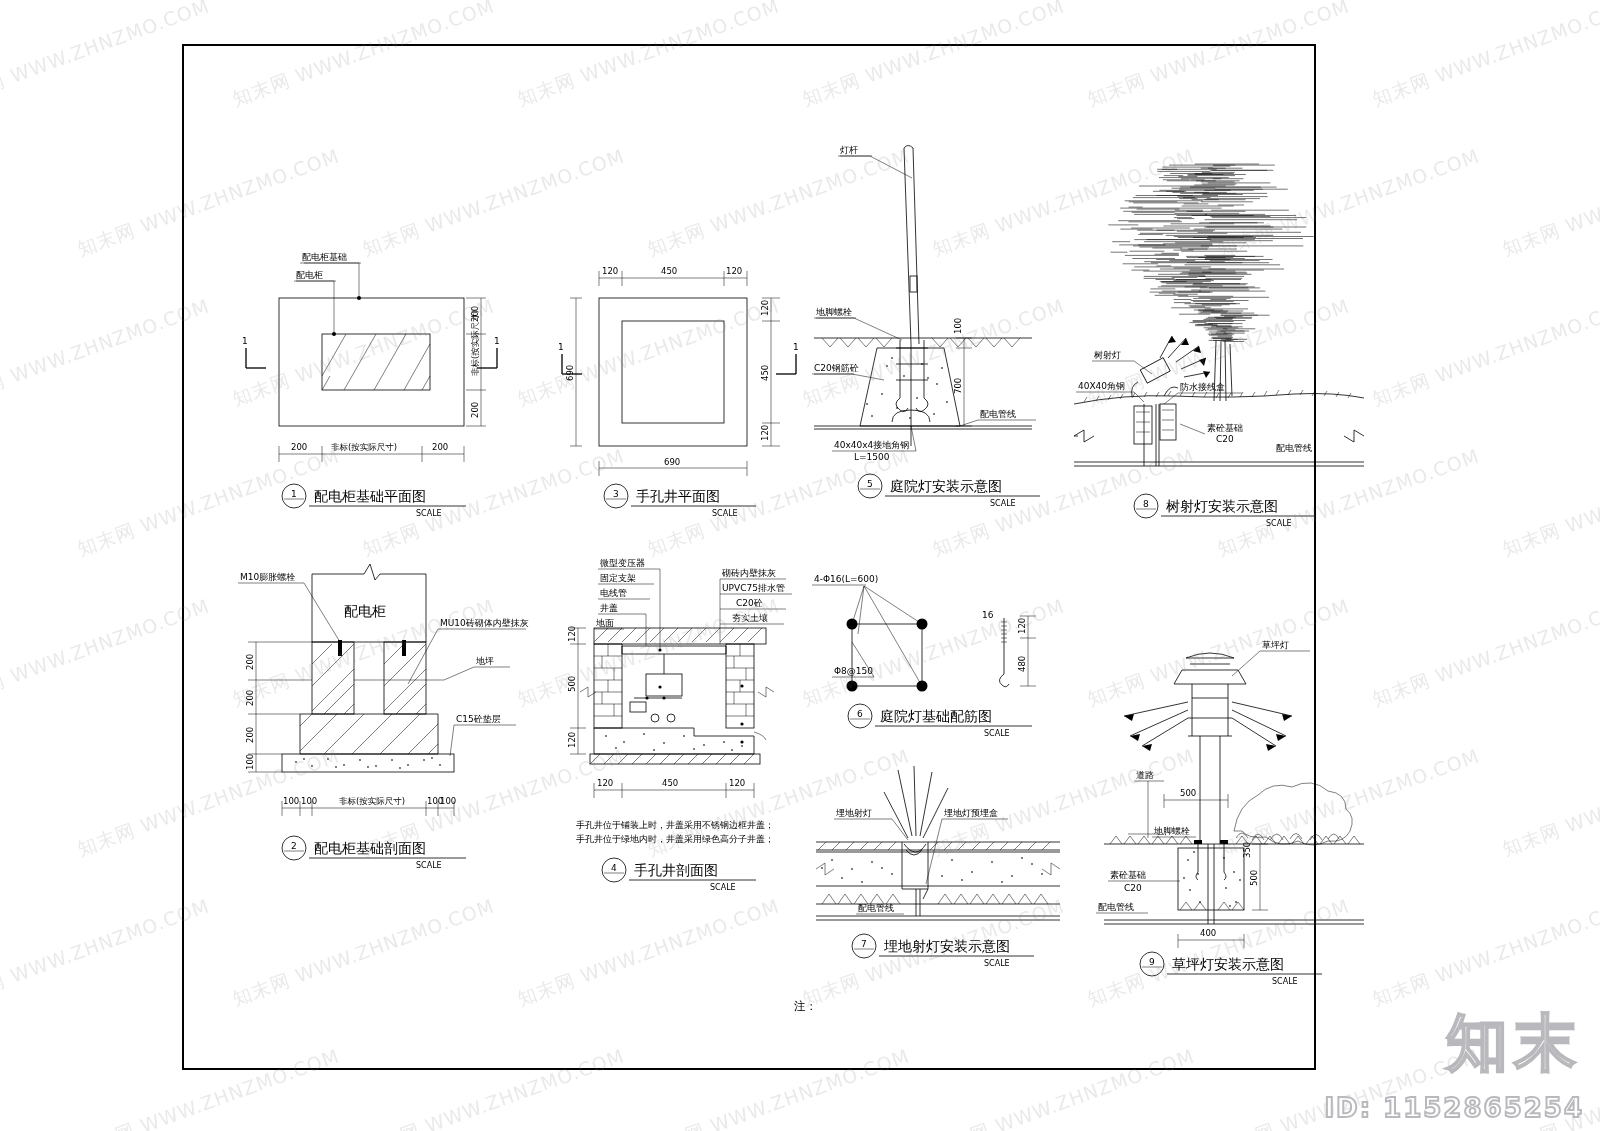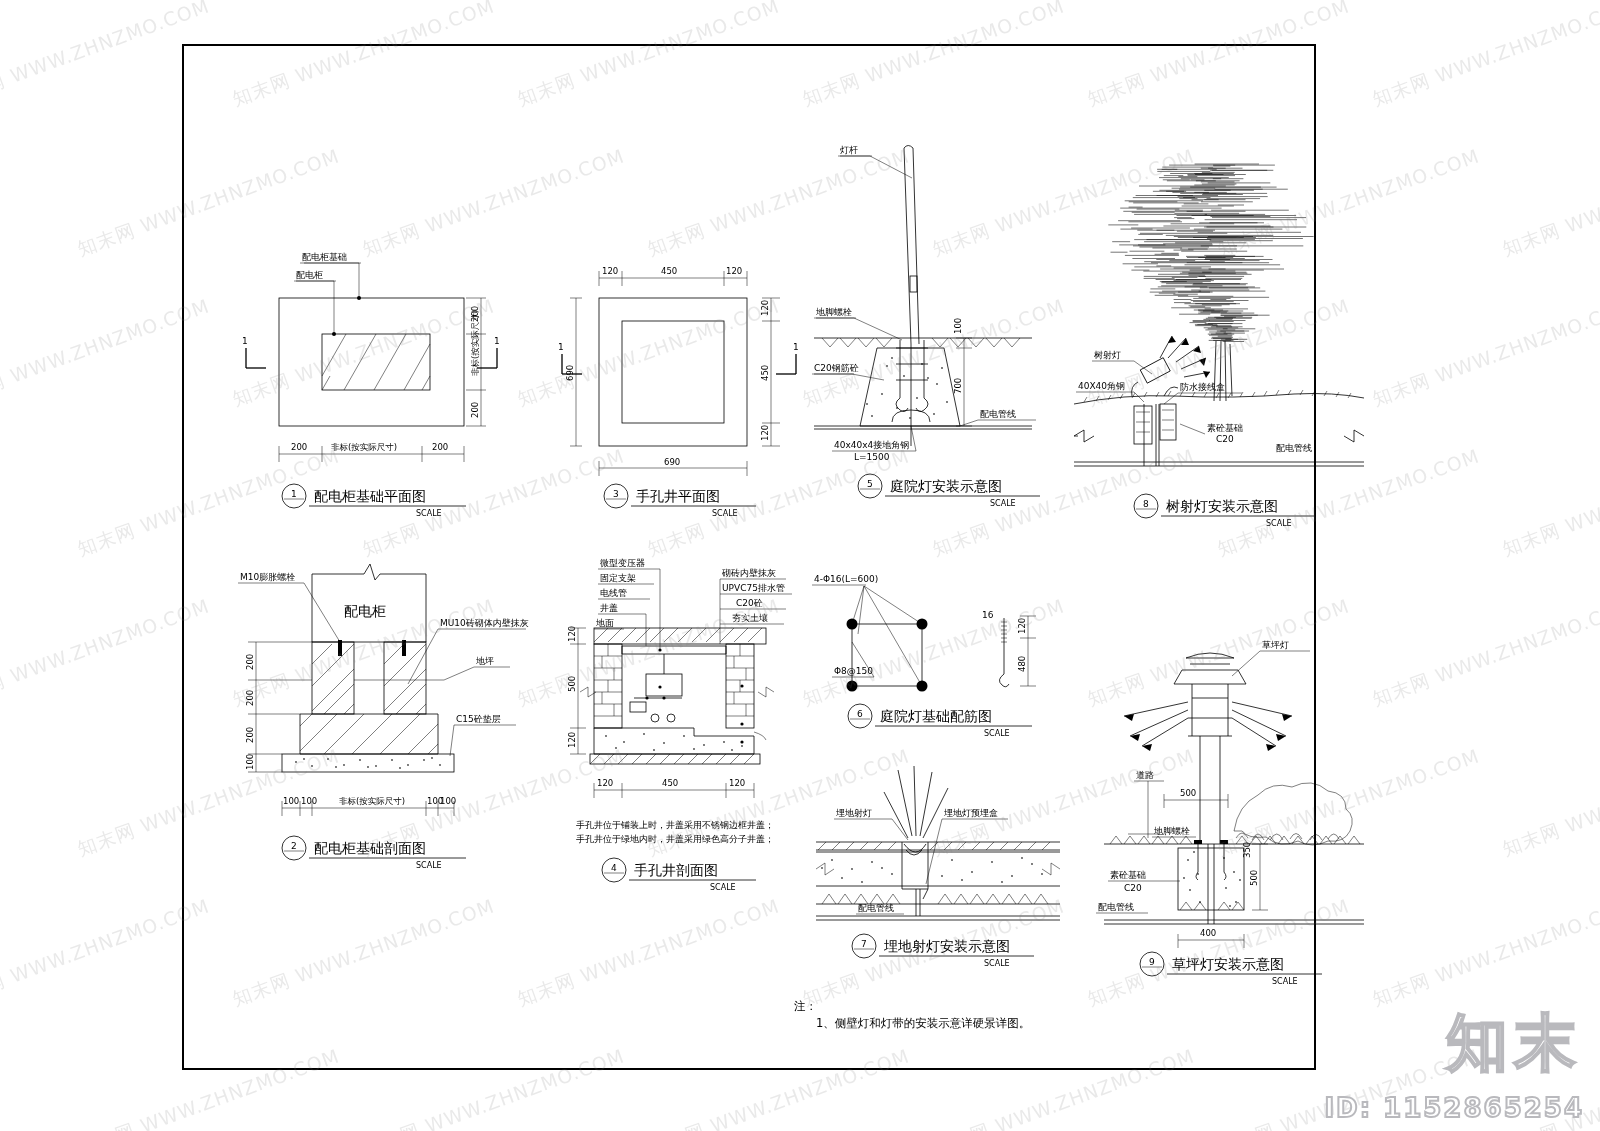--- a/index.html
+++ b/index.html
@@ -1196,21 +1196,20 @@
     <circle class="ln" cx="88" cy="358" r="12"></circle>
     <line class="lnT" x1="78" y1="361" x2="98" y2="361"></line>
     <text class="t" x="85" y="359">9</text>
     <text class="tt" x="108" y="363">草坪灯安装示意图</text>
     <line class="ln" x1="103" y1="368" x2="258" y2="368"></line>
     <text class="sc" x="208" y="378">SCALE</text>
   </svg>
 
   <div class="notes">
     <div>注：</div>
-    <div class="ind">1、侧壁灯和灯带的安装示意详硬景详图。</div>
   </div>
 
 </div>
 
 <div id="wmlayer">
     <div class="wm" style="left: -60px; top: 40px;">知末网 WWW.ZHNZMO.COM</div>
     <div class="wm" style="left: 225px; top: 40px;">知末网 WWW.ZHNZMO.COM</div>
     <div class="wm" style="left: 510px; top: 40px;">知末网 WWW.ZHNZMO.COM</div>
     <div class="wm" style="left: 795px; top: 40px;">知末网 WWW.ZHNZMO.COM</div>
     <div class="wm" style="left: 1080px; top: 40px;">知末网 WWW.ZHNZMO.COM</div>

